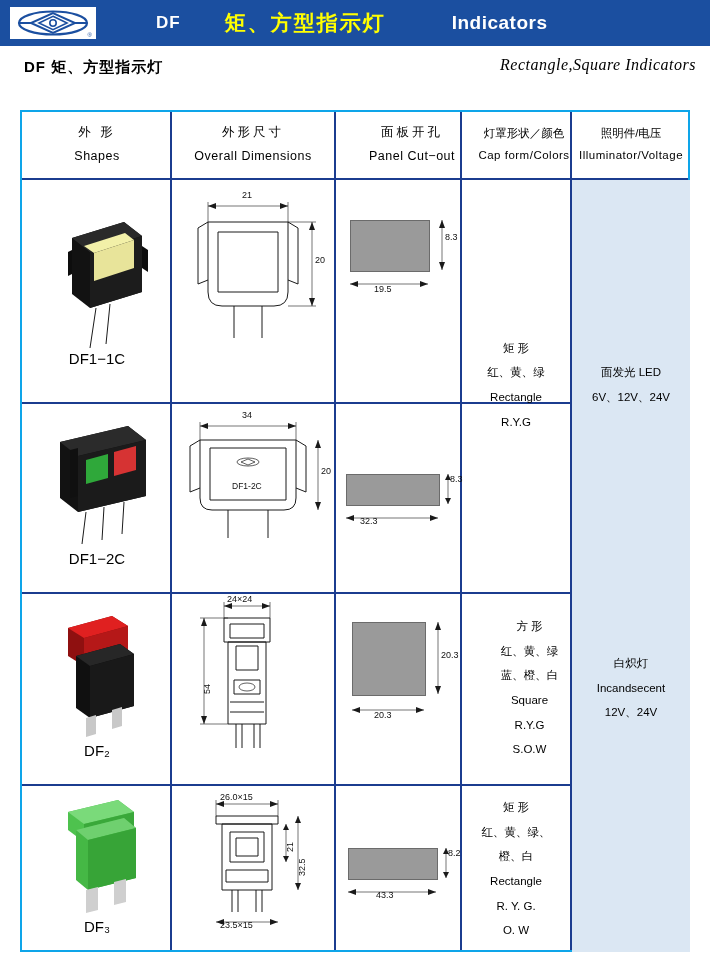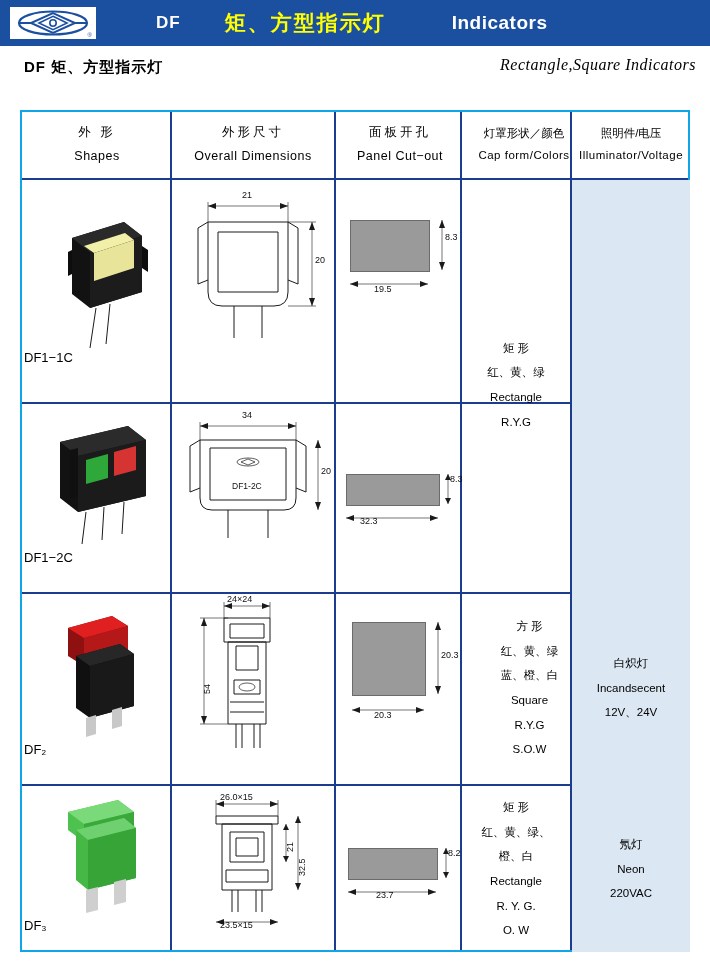--- a/index.html
+++ b/index.html
@@ -73,21 +73,21 @@
   .head-cell{
     display:flex;flex-direction:column;align-items:center;justify-content:center;
     font-size:12.5px;line-height:1.9;
   }
   .head-cn{letter-spacing:3px;}
   .head-en{letter-spacing:0.5px;}
 
   .shade{background:#dbe7f3;}
 
   .caption{
-    position:absolute;width:100%;text-align:left;font-size:13px;
+    position:absolute;width:100%;text-align:center;font-size:15px;
   }
   .spec{
     display:flex;flex-direction:column;align-items:center;justify-content:center;
     font-size:11.5px;line-height:2.15;text-align:center;
   }
 
   .dim-label{position:absolute;font-size:9px;color:#111;}
   .vdim{
     position:absolute;font-size:9px;color:#111;
     transform:rotate(-90deg);transform-origin:left top;white-space:nowrap;
@@ -139,21 +139,21 @@
   <div class="cell shade" style="left:550px;top:68px;width:118px;height:772px;"></div>
 
   <div class="cell head-cell" style="left:2px;top:0;width:146px;height:66px;">
     <span class="head-cn">外    形</span>
     <span class="head-en">Shapes</span>
   </div>
   <div class="cell head-cell" style="left:150px;top:0;width:162px;height:66px;">
     <span class="head-cn">外形尺寸</span>
     <span class="head-en">Overall   Dimensions</span>
   </div>
-  <div class="cell head-cell" style="left:304px;top:0;width:124px;height:66px;padding-left:24px;">
+  <div class="cell head-cell" style="left:316px;top:0;width:124px;height:66px;padding-left:24px;">
     <span class="head-cn">面板开孔</span>
     <span class="head-en">Panel   Cut−out</span>
   </div>
   <div class="cell head-cell" style="left:448px;top:0;width:108px;height:66px;font-size:11.5px;">
     <span class="head-cn" style="letter-spacing:0;">灯罩形状／颜色</span>
     <span class="head-en">Cap form/Colors</span>
   </div>
   <div class="cell head-cell" style="left:550px;top:0;width:118px;height:66px;font-size:11.5px;">
     <span class="head-cn" style="letter-spacing:0;">照明件/电压</span>
     <span class="head-en">Illuminator/Voltage</span>
@@ -218,20 +218,24 @@
     <div class="dim-label" style="left:38px;top:104px;">19.5</div>
     <div class="dim-label" style="left:109px;top:52px;">8.3</div>
   </div>
 
   <div class="cell spec" style="left:440px;top:68px;width:108px;height:410px;">
     <div>矩 形</div>
     <div>红、黄、绿</div>
     <div>Rectangle</div>
     <div>R.Y.G</div>
   </div>
+  <div class="cell spec" style="left:550px;top:68px;width:118px;height:410px;">
+    <div>面发光 LED</div>
+    <div>6V、12V、24V</div>
+  </div>
 
   <div class="cell" style="left:2px;top:292px;width:146px;height:186px;">
     <svg width="146" height="150" viewBox="0 0 146 150">
       <polygon points="36,38 104,22 122,36 122,92 54,108 36,94" fill="#121212"></polygon>
       <polygon points="36,38 104,22 122,36 54,52" fill="#2b2b2b"></polygon>
       <polygon points="122,36 122,92 54,108 54,52" fill="#1b1b1b"></polygon>
 
       <polygon points="62,56 84,50 84,74 62,80" fill="#2fa83a"></polygon>
       <polygon points="90,48 112,42 112,66 90,72" fill="#d63333"></polygon>
       <polygon points="46,46 54,44 54,92 46,94" fill="#101010"></polygon>
@@ -413,31 +417,26 @@
   <div class="cell" style="left:314px;top:674px;width:124px;height:166px;">
     <div class="panelbox" style="left:12px;top:62px;width:88px;height:30px;"></div>
     <svg width="124" height="140" viewBox="0 0 124 140" style="position:absolute;left:0;top:0;">
       <path class="lnt" d="M12,106 L100,106"></path>
       <polygon points="12,106 20,103 20,109" fill="#1a1a1a"></polygon>
       <polygon points="100,106 92,103 92,109" fill="#1a1a1a"></polygon>
       <path class="lnt" d="M110,62 L110,92"></path>
       <polygon points="110,62 107,68 113,68" fill="#1a1a1a"></polygon>
       <polygon points="110,92 107,86 113,86" fill="#1a1a1a"></polygon>
     </svg>
-    <div class="dim-label" style="left:40px;top:104px;">23.7</div>
+    <div class="dim-label" style="left:40px;top:104px;">43.3</div>
     <div class="dim-label" style="left:112px;top:62px;">8.2</div>
   </div>
 
   <div class="cell spec" style="left:440px;top:674px;width:108px;height:166px;">
     <div>矩 形</div>
     <div>红、黄、绿、</div>
     <div>橙、白</div>
     <div>Rectangle</div>
     <div>R. Y. G.</div>
     <div>O. W</div>
   </div>
-  <div class="cell spec" style="left:550px;top:674px;width:118px;height:166px;">
-    <div>氖灯</div>
-    <div>Neon</div>
-    <div>220VAC</div>
-  </div>
 
 </div>
 
 </body></html>

